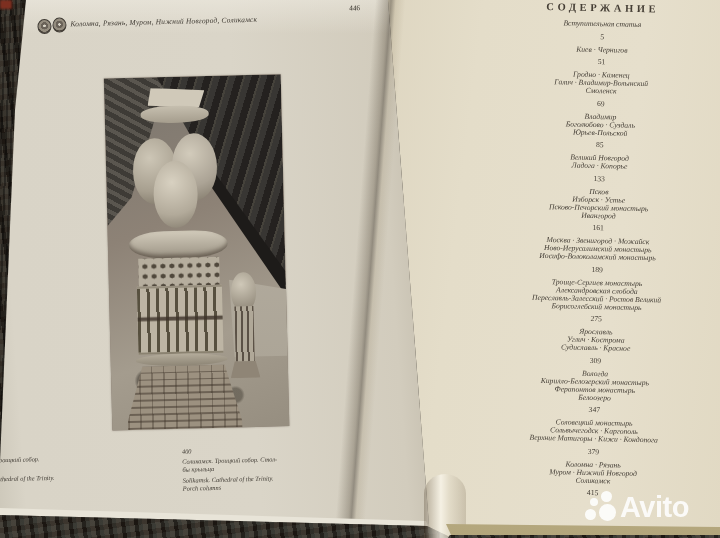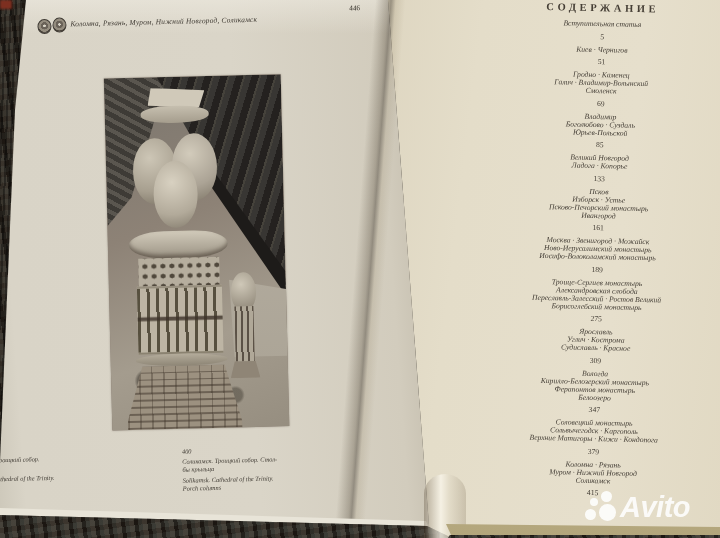--- a/index.html
+++ b/index.html
@@ -109,21 +109,21 @@
   .caption-left{left:-42px;top:441px;width:120px;}
   .caption-center{left:177px;top:447px;width:120px;}
   
   .right-content{left:440px;top:0;width:300px;height:538px;transform:rotate(1.2deg);transform-origin:150px 260px;}
   .toc{position:absolute;left:10px;top:1px;width:295px;display:flex;flex-direction:column;align-items:center;}
   .toc-title{font-weight:bold;font-size:10.5px;line-height:13px;letter-spacing:3.6px;color:#453e35;margin-bottom:6px;}
   .toc-entry{display:flex;flex-direction:column;align-items:center;margin-bottom:5px;}
   .toc-line{font-style:italic;font-size:7.6px;line-height:8px;color:#433d35;white-space:nowrap;}
   .toc-page{font-size:7.6px;line-height:9px;color:#433d35;margin-top:3.5px;}
   
-  .watermark{left:584px;top:490px;width:110px;height:44px;opacity:.88;font-style:italic;}
+  .watermark{left:584px;top:490px;width:110px;height:44px;opacity:.88;}
   .wm-dot{position:absolute;border-radius:50%;background:#fff;}
   .wm-d1{left:6px;top:8px;width:8px;height:8px;}
   .wm-d2{left:17px;top:1px;width:11px;height:11px;}
   .wm-d3{left:1px;top:19px;width:11px;height:11px;}
   .wm-d4{left:15px;top:14px;width:17px;height:17px;}
   .wm-text{position:absolute;left:36px;top:0;font-family:"Liberation Sans",sans-serif;
     font-weight:bold;font-size:29px;line-height:34px;letter-spacing:-.5px;color:#fff;}
 </style>
 </head>
 <body>

